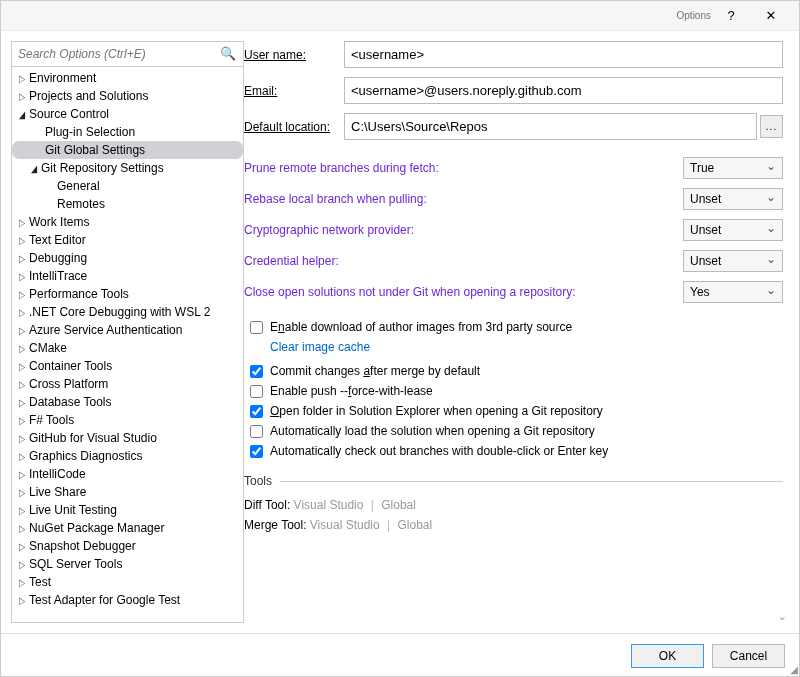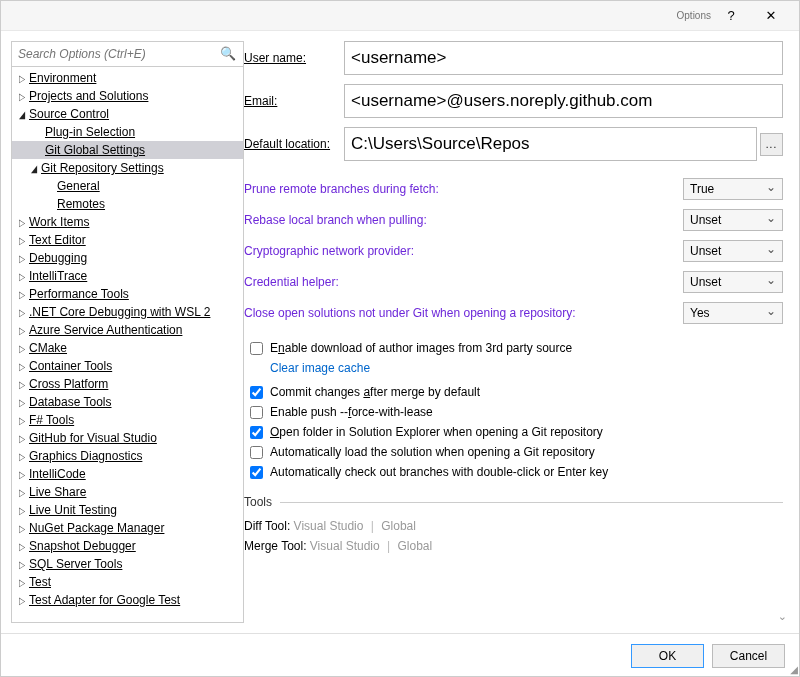--- a/index.html
+++ b/index.html
@@ -11,30 +11,30 @@
 .content { flex: 1; display: flex; padding: 10px; overflow: hidden; }
 .sidebar { width: 233px; display: flex; flex-direction: column; border: 1px solid #ccc; }
 .searchbox { position: relative; border-bottom: 1px solid #ccc; }
 .searchbox input { width: 100%; border: none; padding: 5px 24px 5px 6px; font-size: 12px; outline: none; font-style: italic; color: #666; }
 .searchbox .mag { position: absolute; right: 6px; top: 4px; font-size: 13px; color: #555; }
 .tree { flex: 1; overflow-y: auto; overflow-x: hidden; padding: 2px 0; }
 .tree-item { display: flex; align-items: center; height: 18px; font-size: 12px; cursor: pointer; white-space: nowrap; }
 .tree-item.selected { background: #d0d0d6; }
 .tree-item .arrow { width: 12px; display: inline-flex; justify-content: center; font-size: 10px; color: #555; transform: scaleX(0.8); }
 .tree-item .arrow.expanded { color: #222; }
-.tree-item .label { padding-left: 1px; text-decoration: underline; }
+.tree-item .label { padding-left: 1px; }
 .tree::-webkit-scrollbar { width: 15px; }
 .tree::-webkit-scrollbar-track { background: #f0f0f0; }
 .tree::-webkit-scrollbar-thumb { background: #c1c1c1; }
 .main { flex: 1; display: flex; flex-direction: column; position: relative; overflow: hidden; }
 .form { flex: 1; overflow: auto; padding-right: 6px; }
 .row { display: flex; align-items: center; margin-bottom: 9px; }
 .row .lbl { width: 100px; color: #000; text-decoration: underline; }
 .row .lbl .u { text-decoration: underline; }
-.row input[type="text"] { flex: 1; border: 1px solid #bbb; padding: 3px 6px; font-size: 17px; height: 34px; }
+.row input[type="text"] { flex: 1; border: 1px solid #bbb; padding: 3px 6px; font-size: 13px; height: 27px; }
 .browse { width: 23px; height: 23px; border: 1px solid #bbb; background: #eee; margin-left: 3px; font-size: 10px; cursor: pointer; display:flex; align-items:center; justify-content:center; letter-spacing:1px; }
 .drop-row { display: flex; align-items: center; margin-bottom: 9px; }
 .drop-row .lbl2 { flex: 1; color: #6d28d9; }
 .drop-row .dd { width: 100px; height: 22px; border: 1px solid #bbb; background: #f6f6f6; padding: 0 6px; font-size: 12px; position: relative; cursor: pointer; display:flex; align-items:center; }
 .drop-row .dd::after { content: "⌄"; position: absolute; right: 6px; top: 1px; font-size: 12px; color: #555; }
 .chk-row { display: flex; align-items: center; margin-bottom: 6px; }
 .chk-row input { margin: 0 7px 0 6px; width: 13px; height: 13px; }
 .link { color: #0066cc; cursor: pointer; margin-left: 26px; font-size: 12px; }
 .section-head { display: flex; align-items: center; margin: 16px 0 10px; font-size: 12px; color: #333; }
 .section-head .line { flex: 1; height: 1px; background: #ccc; margin-left: 8px; }
@@ -73,21 +73,21 @@
             <span class="label">Projects and Solutions</span>
           </div>
           <div class="tree-item" style="padding-left: 4px;">
             <span class="arrow expanded">◢</span>
             <span class="label">Source Control</span>
           </div>
           <div class="tree-item" style="padding-left: 20px;">
             <span class="arrow"></span>
             <span class="label">Plug-in Selection</span>
           </div>
-          <div class="tree-item selected" style="padding-left: 20px;">
+          <div class="tree-item selected" style="padding-left: 20px; border-radius: 7px;">
             <span class="arrow"></span>
             <span class="label">Git Global Settings</span>
           </div>
           <div class="tree-item" style="padding-left: 16px;">
             <span class="arrow expanded">◢</span>
             <span class="label">Git Repository Settings</span>
           </div>
           <div class="tree-item" style="padding-left: 32px;">
             <span class="arrow"></span>
             <span class="label">General</span>

